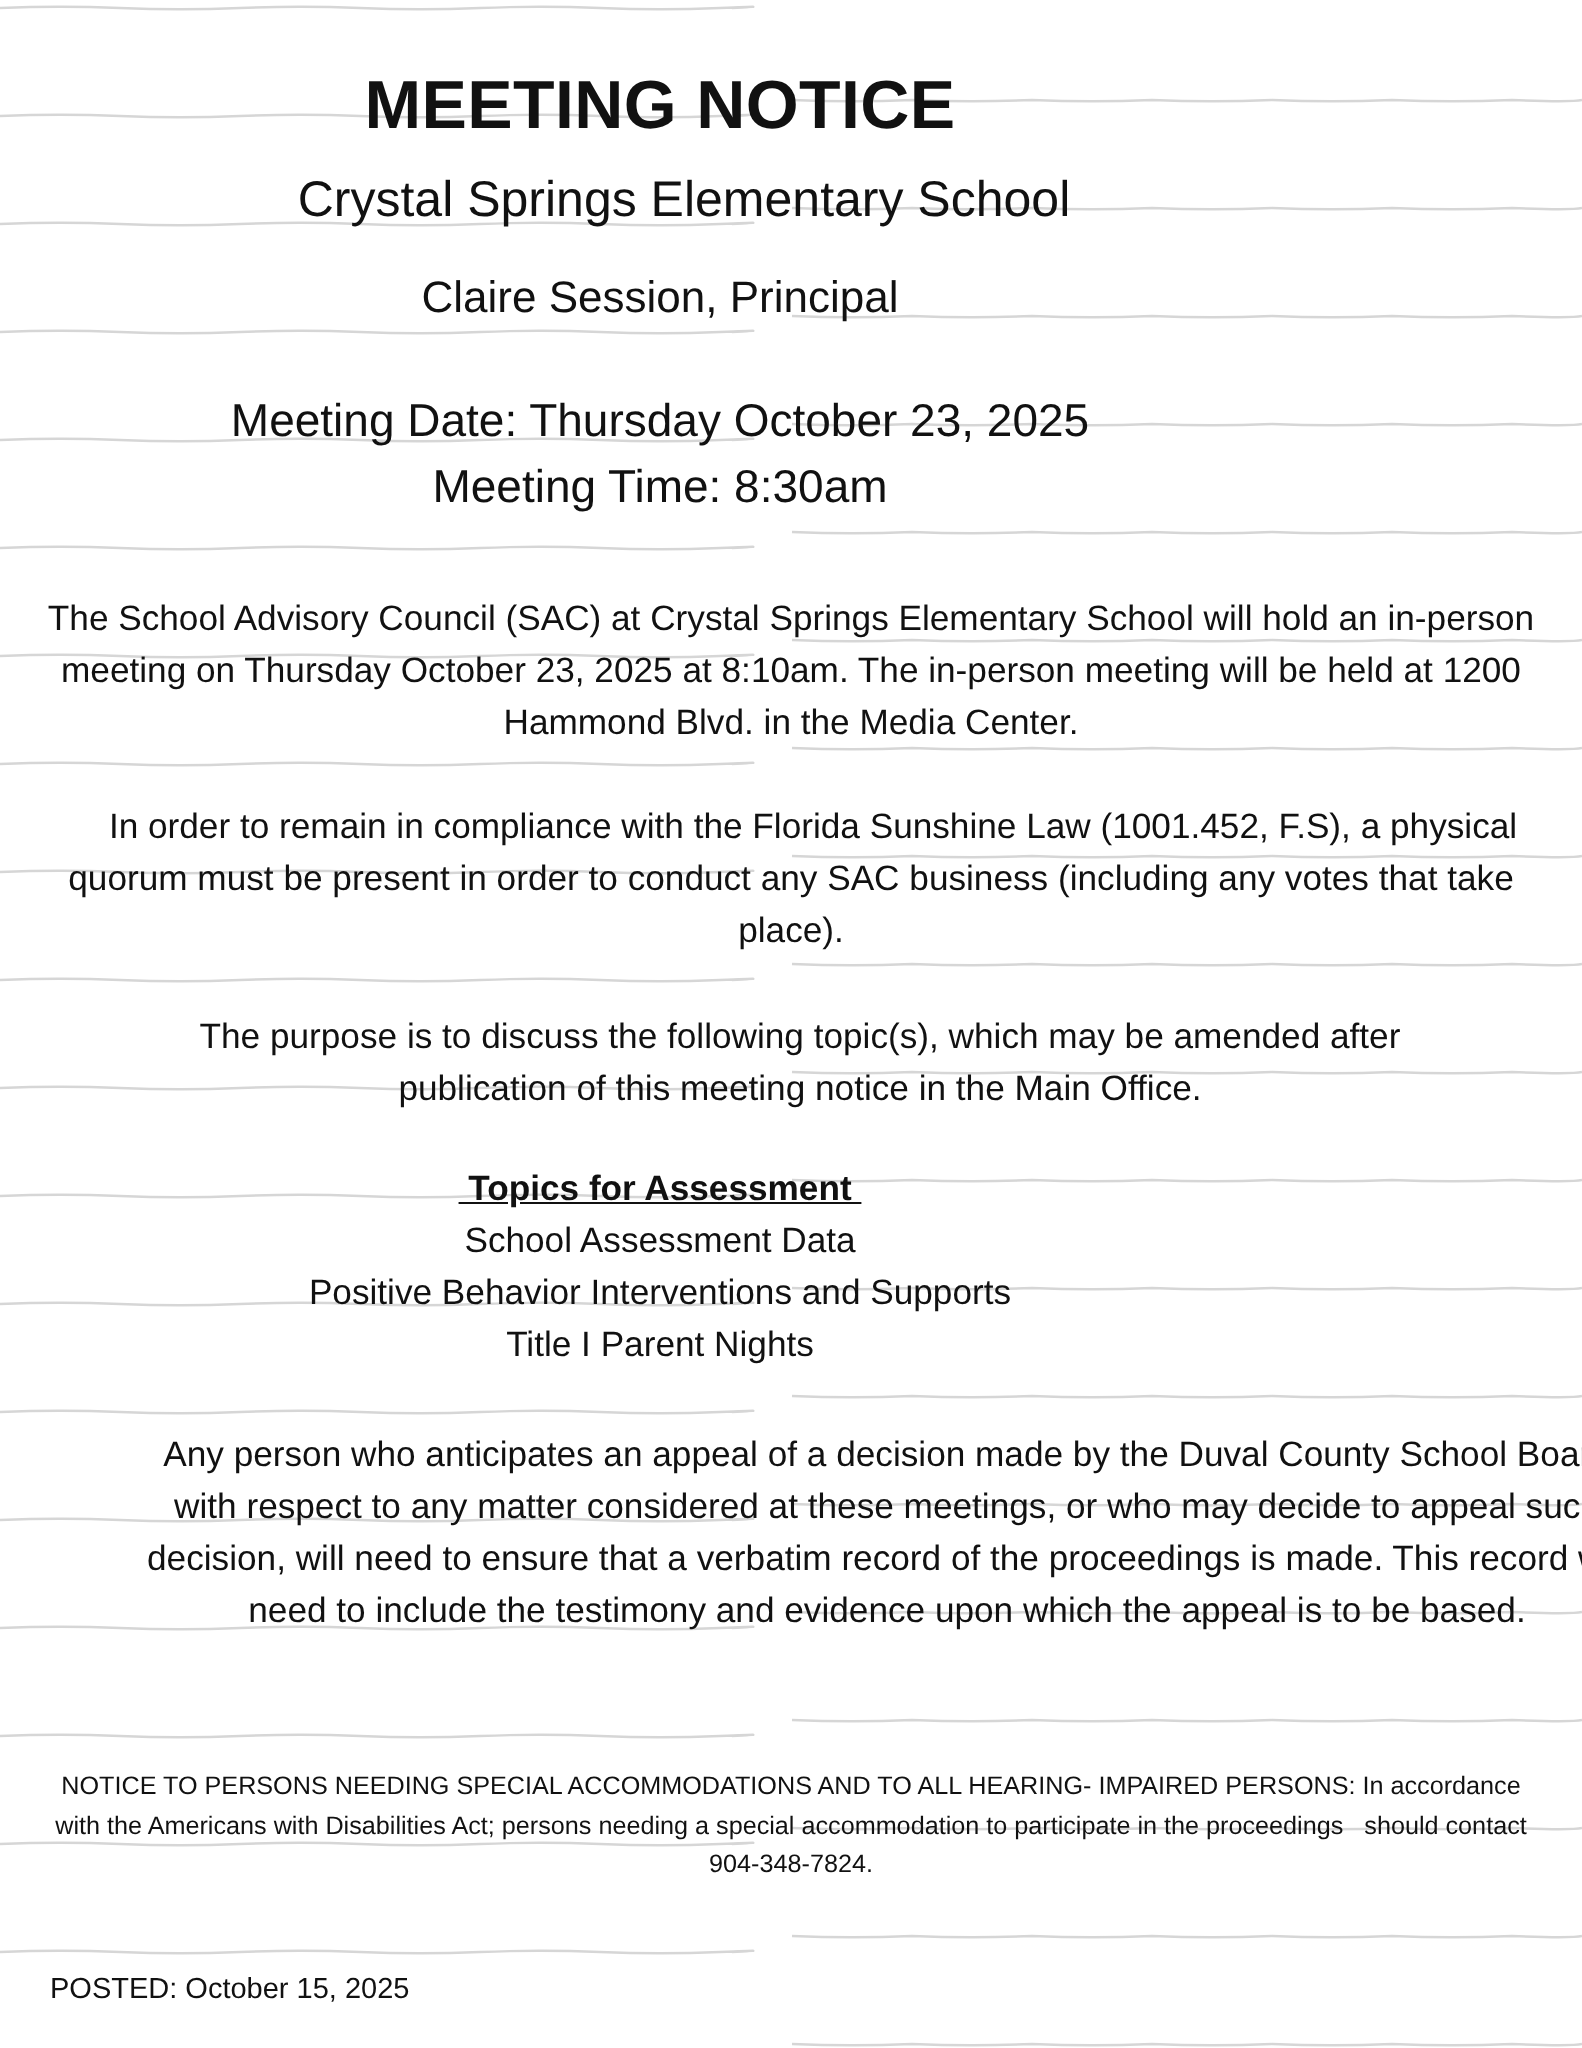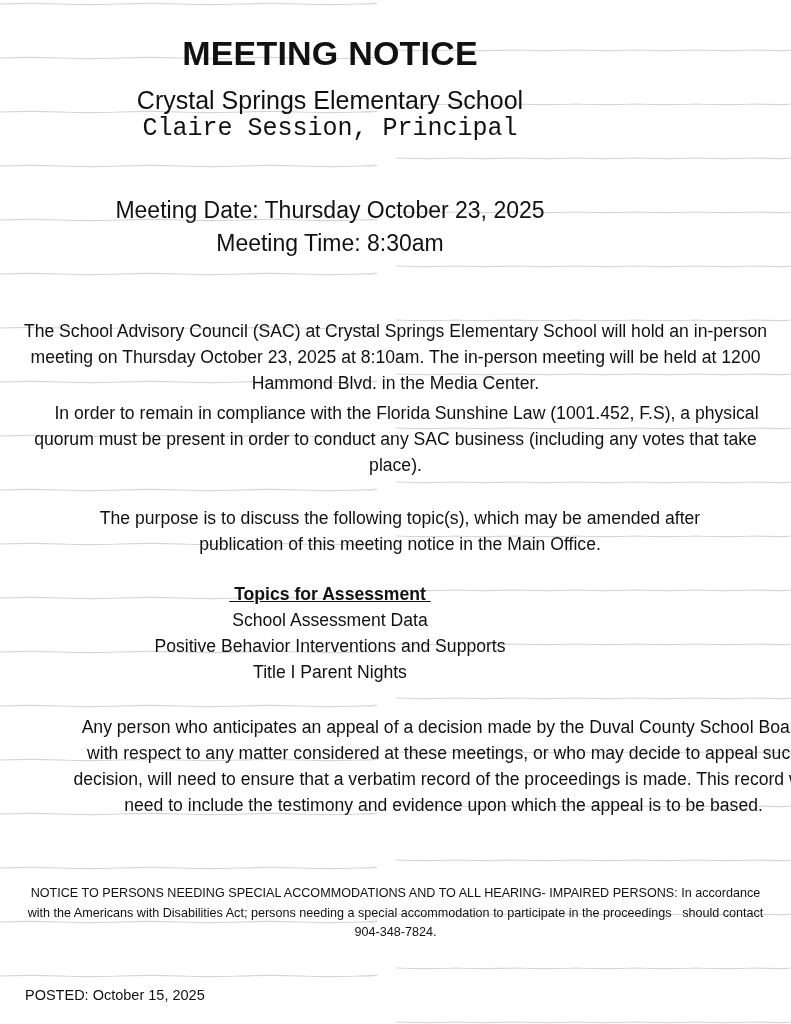--- a/index.html
+++ b/index.html
@@ -5,26 +5,26 @@
   html, body { margin: 0; padding: 0; }
   body {
     width: 791px; height: 1024px; position: relative; overflow: hidden;
     background: #ffffff;
     font-family: "Liberation Sans", sans-serif; color: #111;
   }
   .bg-lines { position: absolute; inset: 0; z-index: 0; pointer-events: none; }
   .doc { position: absolute; inset: 0; z-index: 1; text-align: center; }
   .blk { position: absolute; left: 0; width: 660px; text-align: center; }
   .title { top: 34px; font-size: 34px; font-weight: bold; letter-spacing: 0.2px; }
-  .sub1 { top: 86px; font-size: 25px; }
-  .sub2 { top: 114px; font-size: 25px; font-family: Liberation Mono, monospace; }
+  .sub1 { top: 86px; font-size: 25px; margin-left: 12px; }
+  .sub2 { top: 136px; font-size: 22px; }
   .date { top: 197px; font-size: 23px; }
   .time { top: 230px; font-size: 23px; }
   .para { font-size: 17.6px; line-height: 26px; left: 18px; width: 755px; }
-  .p1 { top: 296px; margin-top: 22px; }
+  .p1 { top: 296px; }
   .p2 { top: 400px; }
   .p3 { top: 505px; }
   .topics-h { top: 584px; font-size: 17.6px; font-weight: bold; text-decoration: underline; white-space: pre; }
   .topic { font-size: 17.6px; }
   .t1 { top: 610px; } .t2 { top: 636px; } .t3 { top: 662px; }
   .p4 { top: 714px; margin-left: 48px; }
   .notice { top: 872px; font-size: 12.6px; line-height: 19.5px; left: 18px; width: 755px; }
   .posted { position: absolute; top: 987px; left: 25px; font-size: 14.5px; }
 </style>
 </head>

